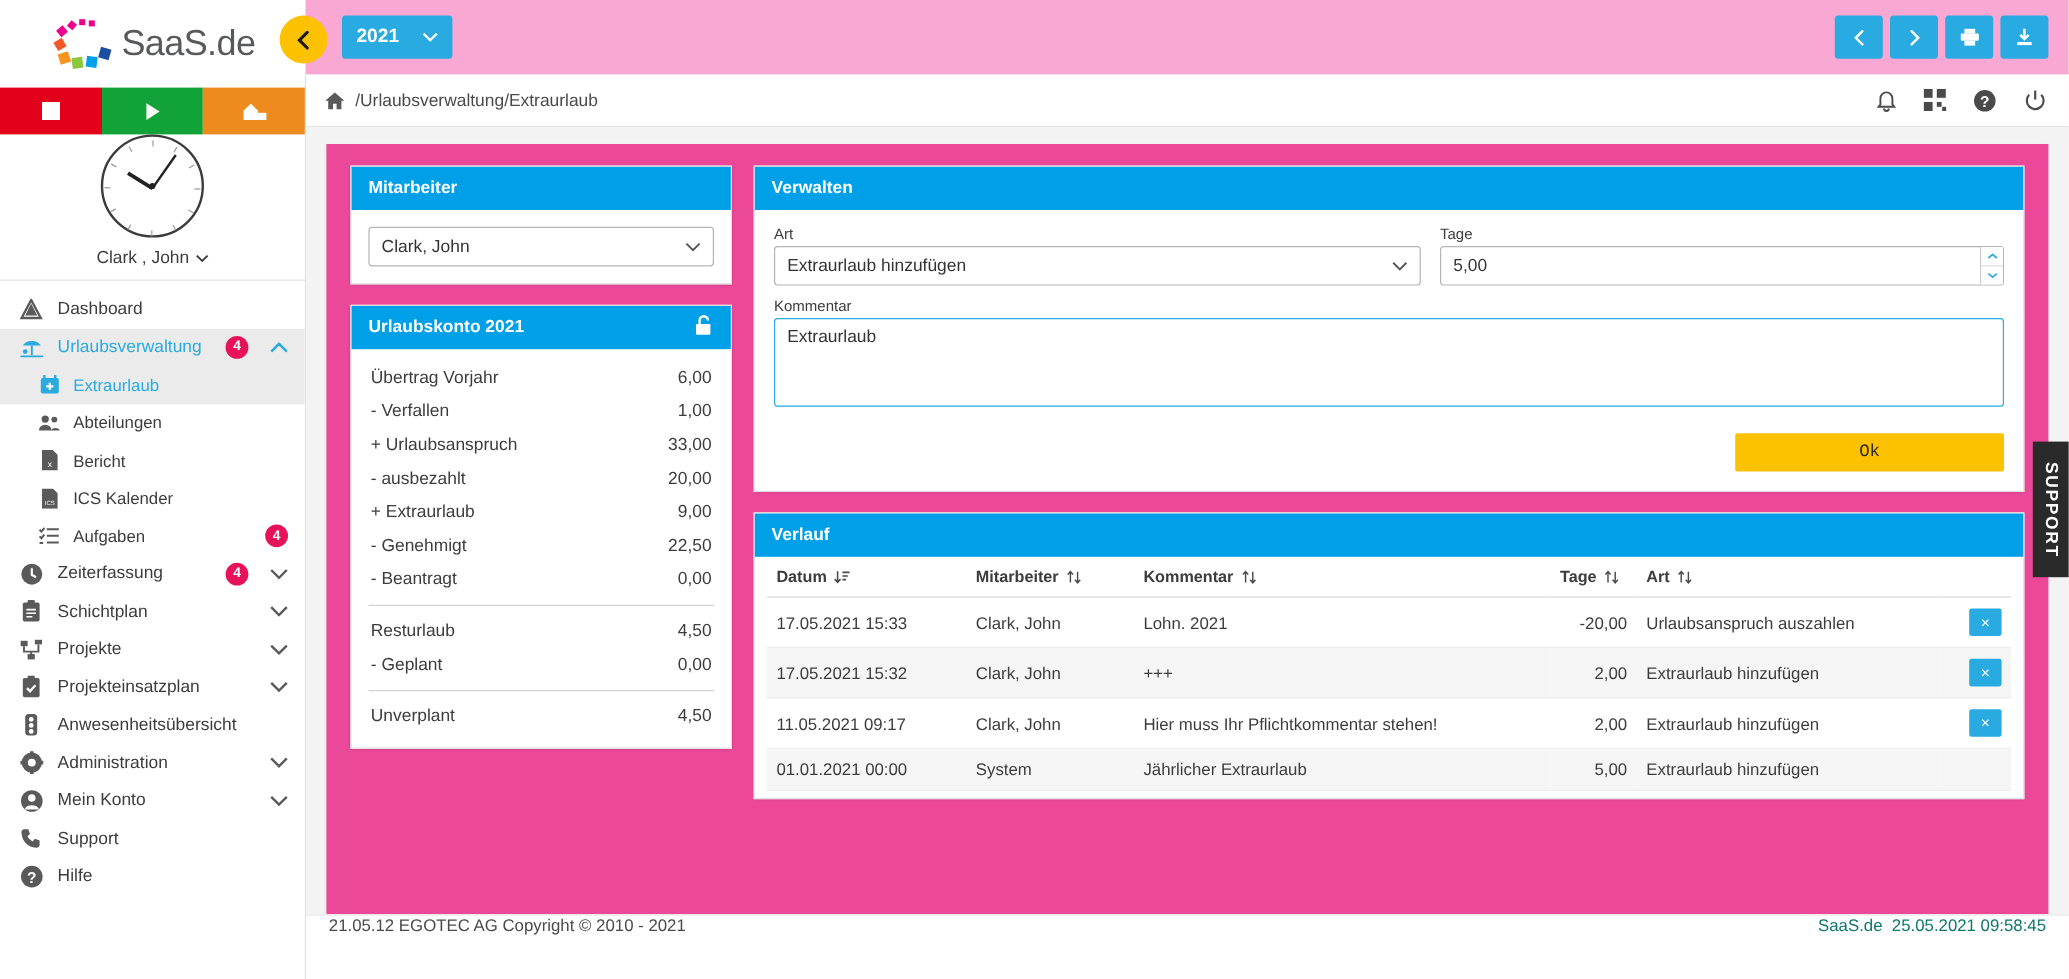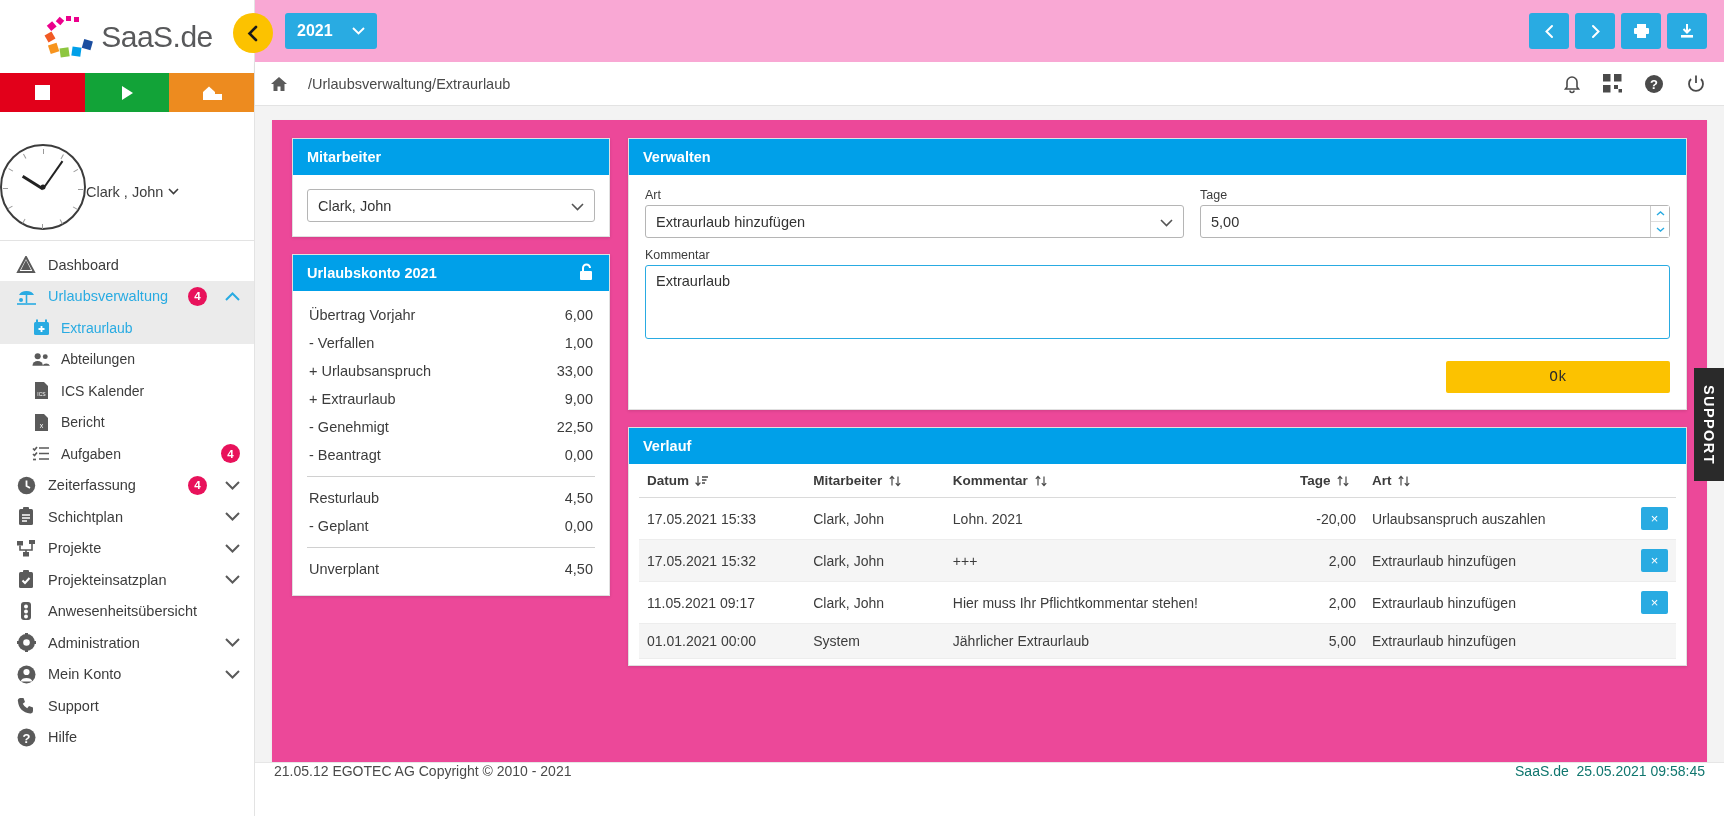--- a/index.html
+++ b/index.html
@@ -24,21 +24,21 @@
   .logo-mark { width: 58px; height: 46px; position: relative; }
   .logo-text { font-size: 30px; color: #58595b; letter-spacing: -0.5px; }
 
   .action-row { display: flex; height: 39px; }
   .action-btn { flex: 1; display: flex; align-items: center; justify-content: center; cursor: pointer; }
   .act-stop { background: #e2001a; }
   .act-play { background: #12a338; }
   .act-home { background: #ed8b1f; }
 
   .clock-area {
-    padding: 32px 0 10px; display: flex; flex-direction: row;
+    padding: 0 0 10px; display: flex; flex-direction: column;
     align-items: center; border-bottom: 1px solid #e3e3e3; text-align: center;
   }
   .clock {
     width: 86px; height: 86px; border-radius: 50%;
     border: 2px solid #3c3c3c; position: relative; background: #fff;
   }
   .clock::after {
     content: ""; position: absolute; width: 5px; height: 5px; border-radius: 50%;
     background: #222; left: 50%; top: 50%; transform: translate(-50%,-50%);
   }
@@ -88,21 +88,21 @@
     position: absolute; left: -22px; top: 13px; width: 40px; height: 40px;
     background: #fcc200; border-radius: 50%; display: flex; align-items: center;
     justify-content: center; cursor: pointer; z-index: 40;
   }
 
   .breadcrumb-bar {
     height: 44px; background: #ffffff; border-bottom: 1px solid #e3e3e3;
     display: flex; align-items: center; padding: 0 18px 0 15px;
     box-shadow: 0 1px 3px rgba(0,0,0,.07);
   }
-  .crumb { font-size: 14.5px; color: #4a4a4a; margin-left: 20px; }
+  .crumb { font-size: 14.5px; color: #4a4a4a; margin-left: 8px; }
   .bc-icons { margin-left: auto; display: flex; gap: 22px; align-items: center; }
   .bc-ic { cursor: pointer; display: flex; }
 
   .content {
     flex: 1; background: #f3f3f3; padding: 14px 17px 0 17px; overflow: hidden;
     display: flex; flex-direction: column;
   }
   .card-area { background: #ec4899; flex: 1; padding: 18px 20px 20px; display: flex; gap: 18px;
     box-shadow: 0 1px 2px rgba(0,0,0,.07); }
   .col-left { width: 318px; flex: 0 0 318px; display: flex; flex-direction: column; gap: 17px; }
@@ -298,33 +298,33 @@
               <path d="M0.5 14 a5.5 5 0 0 1 11 0 Z"></path>
               <path d="M11 14 a4.5 4 0 0 1 8 0 Z"></path>
             </svg>
           </span>
           <span class="nv-lb">Abteilungen</span>
         </div>
         <div class="nav-item sub">
           <span class="nv-ic">
             <svg width="15" height="17" viewBox="0 0 15 17" fill="#5a5a5a">
               <path d="M1 0 h9 l4 4 v13 H1 Z"></path>
-              <text x="7.5" y="14" font-size="5" fill="#fff" text-anchor="middle" font-family="Liberation Sans">ICS</text>
-            </svg>
-          </span>
-          <span class="nv-lb">ICS Kalender</span>
+              <text x="7.5" y="14" font-size="7" fill="#fff" text-anchor="middle" font-family="Liberation Sans">x</text>
+            </svg>
+          </span>
+          <span class="nv-lb">Bericht</span>
         </div>
         <div class="nav-item sub">
           <span class="nv-ic">
             <svg width="15" height="17" viewBox="0 0 15 17" fill="#5a5a5a">
               <path d="M1 0 h9 l4 4 v13 H1 Z"></path>
-              <text x="7.5" y="14" font-size="7" fill="#fff" text-anchor="middle" font-family="Liberation Sans">x</text>
-            </svg>
-          </span>
-          <span class="nv-lb">Bericht</span>
+              <text x="7.5" y="14" font-size="5" fill="#fff" text-anchor="middle" font-family="Liberation Sans">ICS</text>
+            </svg>
+          </span>
+          <span class="nv-lb">ICS Kalender</span>
         </div>
         <div class="nav-item sub">
           <span class="nv-ic">
             <svg width="18" height="15" viewBox="0 0 18 15" fill="none" stroke="#5a5a5a" stroke-width="1.7">
               <path d="M7 2 H17 M7 7.5 H17 M7 13 H17"></path>
               <path d="M1 2.5 L2.5 4 L5 1"></path>
               <path d="M1 8 L2.5 9.5 L5 6.5"></path>
               <path d="M1 13.5 H4"></path>
             </svg>
           </span>
@@ -567,20 +567,24 @@
                     <span>Übertrag Vorjahr</span>
                     <span>6,00</span>
                   </div>
                   <div class="acct-row">
                     <span>- Verfallen</span>
                     <span>1,00</span>
                   </div>
                   <div class="acct-row">
                     <span>+ Urlaubsanspruch</span>
                     <span>33,00</span>
+                  </div>
+                  <div class="acct-row">
+                    <span>- ausbezahlt</span>
+                    <span>20,00</span>
                   </div>
                   <div class="acct-row">
                     <span>+ Extraurlaub</span>
                     <span>9,00</span>
                   </div>
                   <div class="acct-row">
                     <span>- Genehmigt</span>
                     <span>22,50</span>
                   </div>
                   <div class="acct-row">

